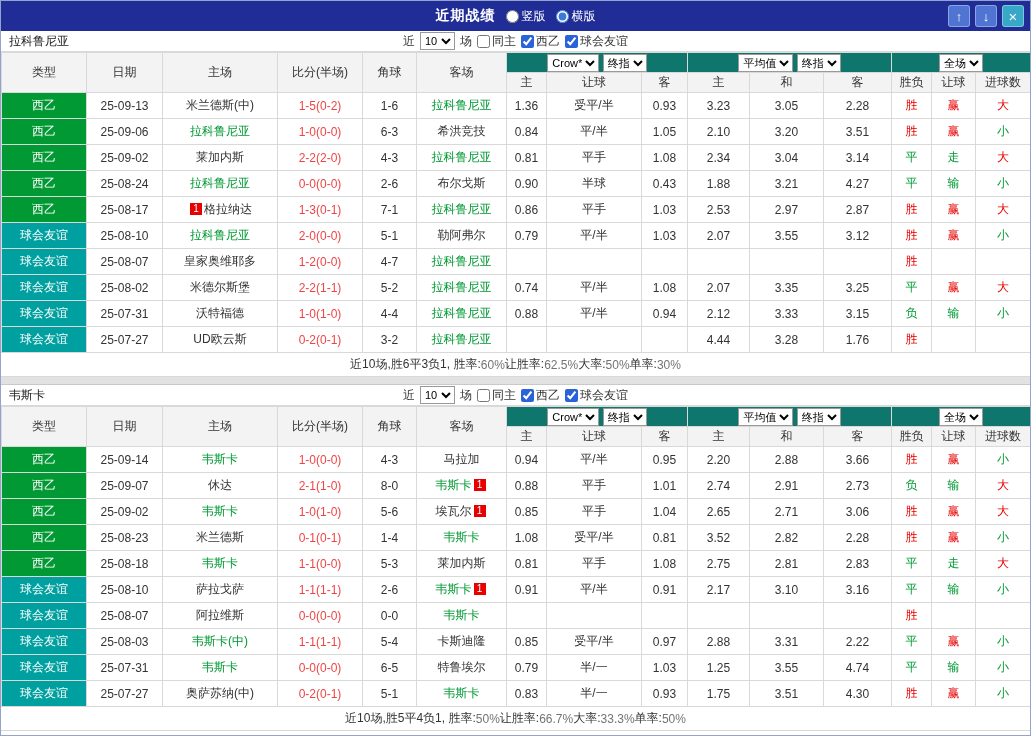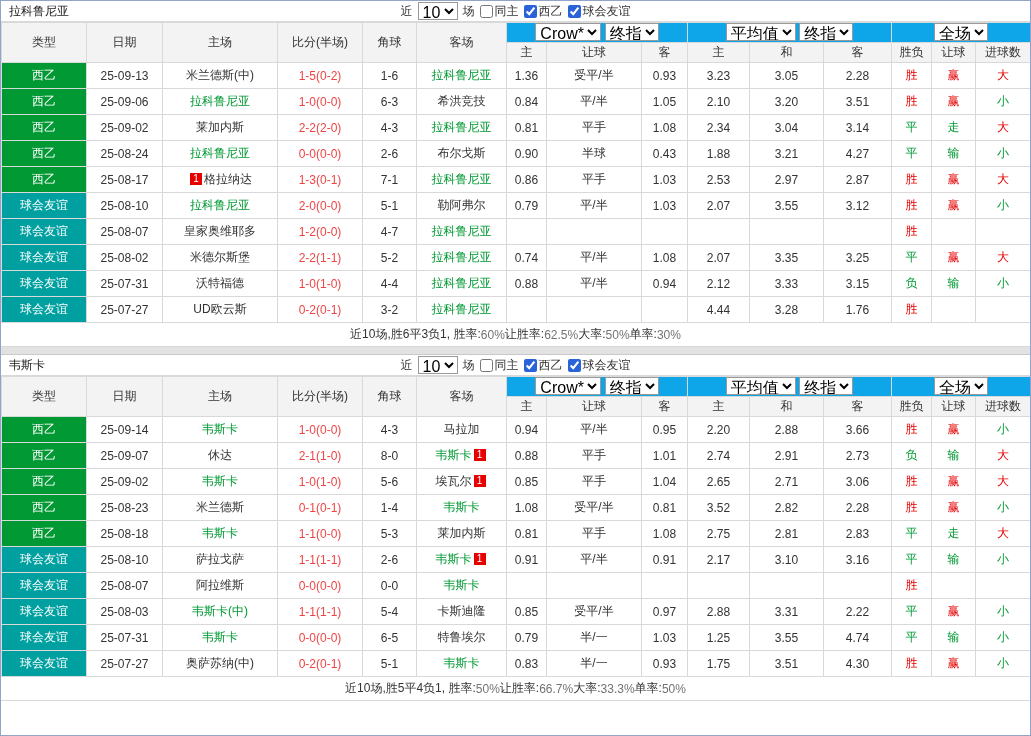--- a/index.html
+++ b/index.html
@@ -23,27 +23,27 @@
   .btn-blue { background: #4f74d2; }
   .btn-teal { background: #38a8c8; font-size: 15px; }
 
   
   .filter-row { height: 21px; position: relative; display: flex; align-items: center; justify-content: center;
                 border-bottom: 1px solid #d9d9d9; background: #fff; }
   .team-label { position: absolute; left: 8px; color: #222; }
   .filter-controls { display: flex; align-items: center; gap: 5px; }
   .filter-controls label { display: inline-flex; align-items: center; gap: 2px; cursor: pointer; }
   .filter-controls input[type=checkbox] { accent-color: #2a62d9; width: 13px; height: 13px; margin: 0; }
-  select { font-family: inherit; font-size: 16px; height: 18px; border: 1px solid #999; background: #fff; }
+  select { font-family: inherit; font-size: 11px; height: 18px; border: 1px solid #999; background: #fff; }
 
   
   table { border-collapse: collapse; width: 100%; table-layout: fixed; }
   td { border: 1px solid #d9d9d9; text-align: center; overflow: hidden; white-space: nowrap; }
   thead td { background: #f3f3f3; height: 20px; color: #333; }
-  .dd-cell { background: #0ea5e9; }
+  .dd-cell { background: #0f766e; }
   tbody td { height: 26px; background: #fff; }
   td.type-cell { color: #fff; }
   td.type-cell.league { background: #009933; }
   td.type-cell.friendly { background: #00a0a0; }
   .score { color: #ef4444; }
   .team.hl { color: #009933; }
   .badge { display: inline-block; width: 12px; height: 12px; line-height: 12px; background: #e60000; color: #fff;
            font-size: 10px; text-align: center; margin: 0 2px; vertical-align: 1px; }
   .res-r { color: #e60000; }
   .res-g { color: #009933; }
@@ -53,20 +53,44 @@
              border-bottom: 1px solid #d9d9d9; background: #fff; color: #333; }
   .summary .red { color: #737373; }
 
   .table-divider { height: 8px; background: #e2e2e2; border-bottom: 1px solid #c9c9c9; }
 </style>
 </head>
 <body>
 
 <div class="page">
 
+  <div class="titlebar">
+    <div class="title-center">
+      <span class="title">近期战绩</span>
+      <label class="radio-label">
+        <input type="radio" name="layout-mode" style="">
+        <span>竖版</span>
+      </label>
+      <label class="radio-label">
+        <input type="radio" name="layout-mode" checked="" style="">
+        <span>横版</span>
+      </label>
+    </div>
+    <div class="tb-buttons">
+      <div class="tb-btn btn-blue">
+          <span>↑</span>
+        </div>
+      <div class="tb-btn btn-blue">
+          <span>↓</span>
+        </div>
+      <div class="tb-btn btn-teal">
+          <span>×</span>
+        </div>
+    </div>
+  </div>
 
   <section class="block">
     <div class="filter-row">
       <span class="team-label">拉科鲁尼亚</span>
       <div class="filter-controls">
         <span>近</span>
         <select><option>10</option></select>
         <span>场</span>
         <label>
           <input type="checkbox" style="">

